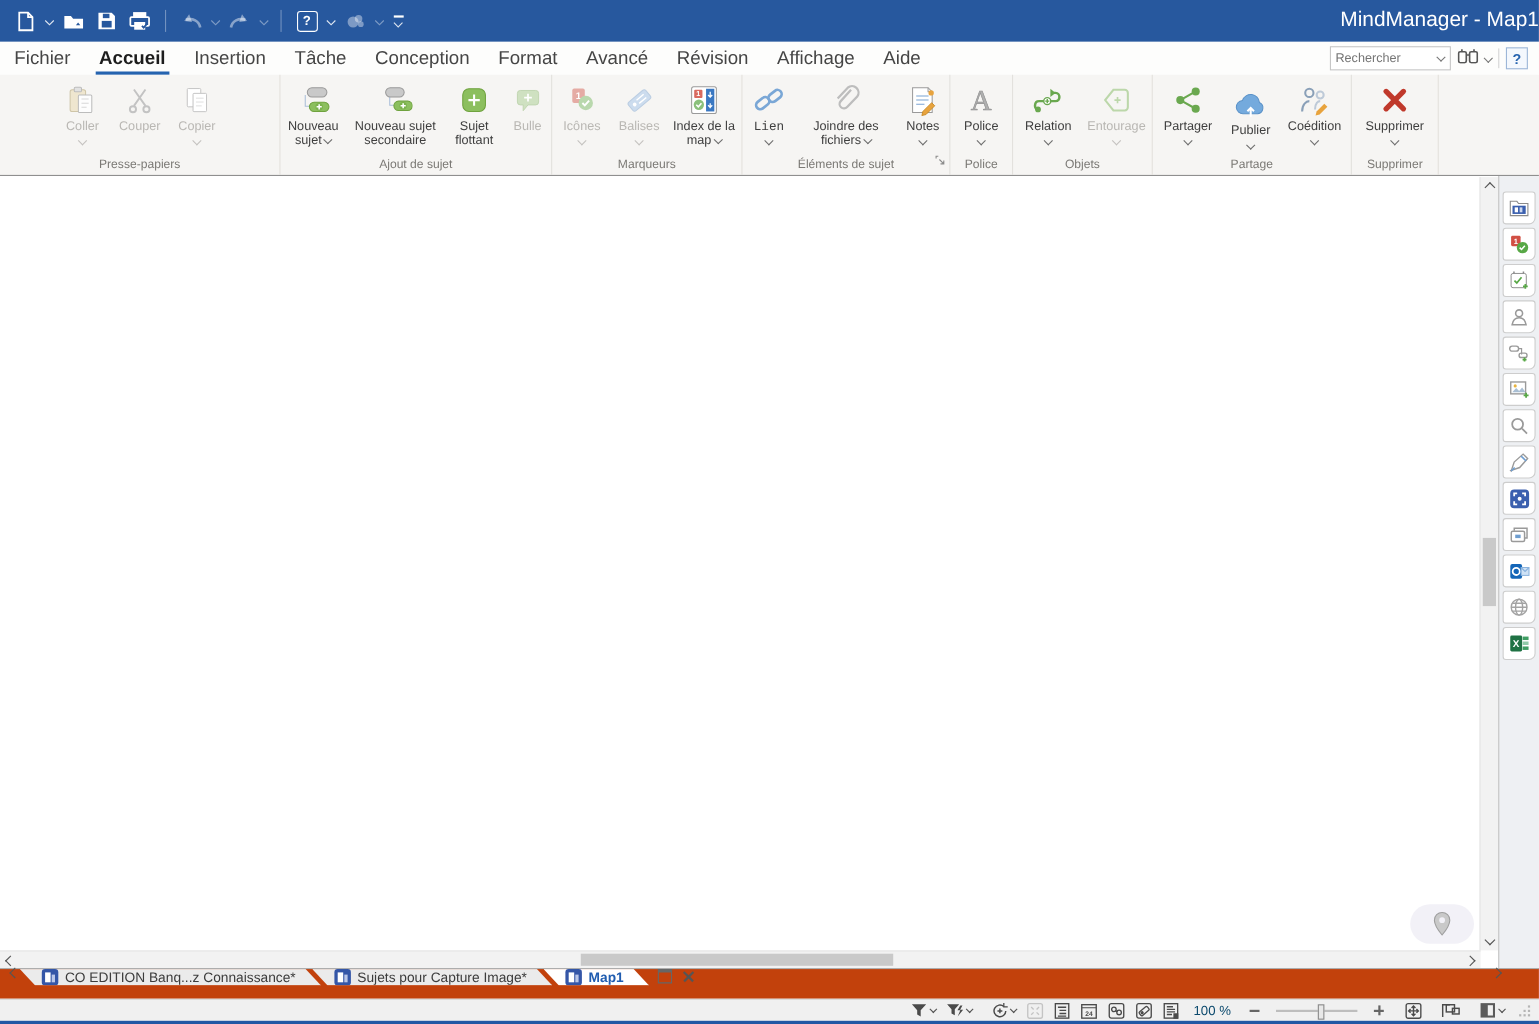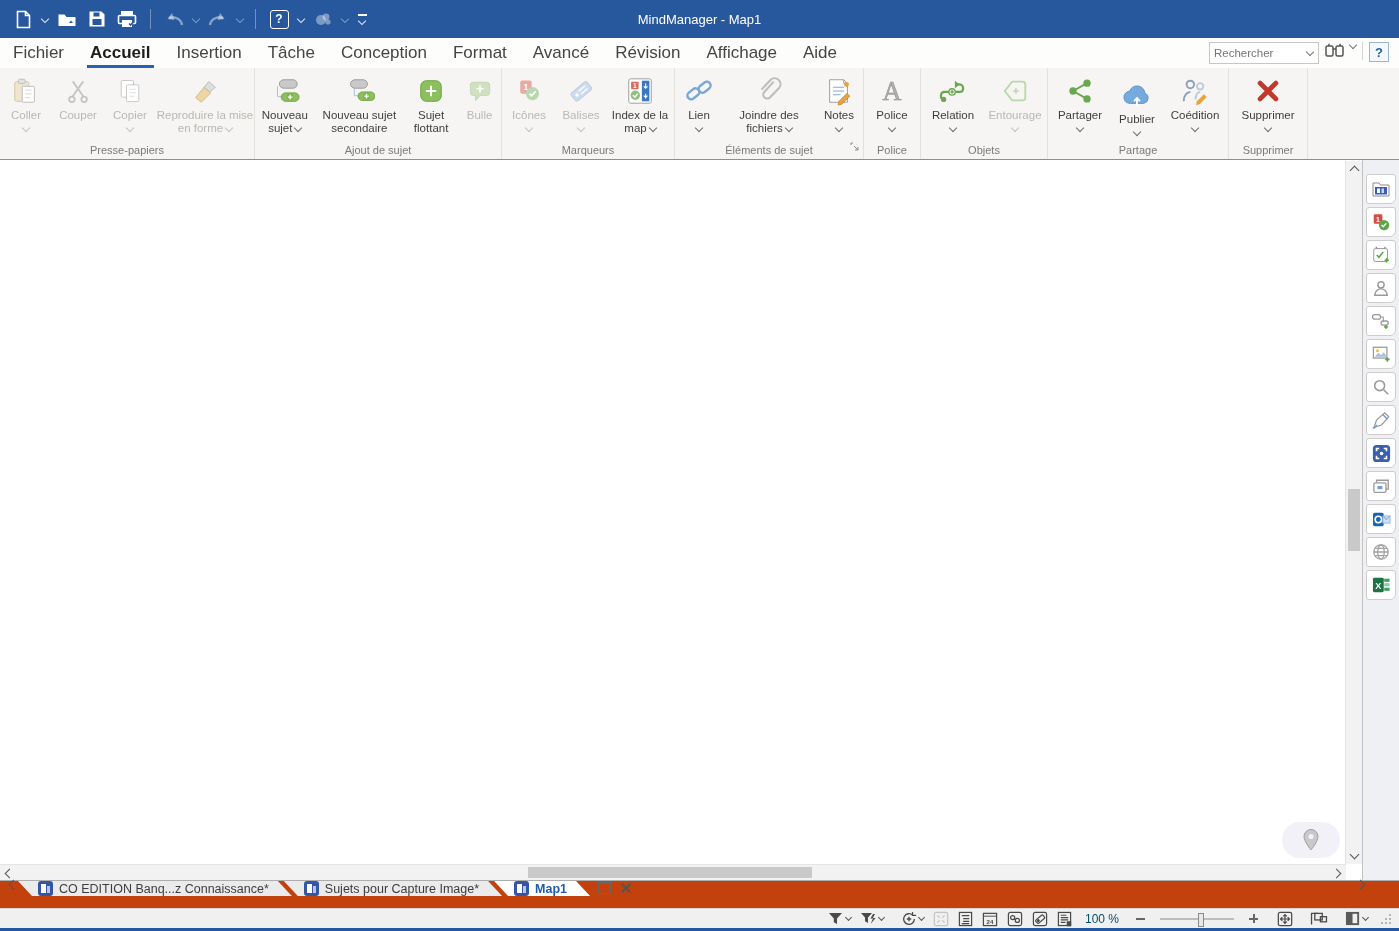--- a/index.html
+++ b/index.html
@@ -5,39 +5,39 @@
   html,body{margin:0;padding:0;width:1399px;height:931px;overflow:hidden;
     font-family:"Liberation Sans",sans-serif;background:#fff;-webkit-font-smoothing:antialiased;}
   
   .titlebar{position:absolute;left:0;top:0;width:1399px;height:38px;background:#27589e;
     display:flex;align-items:center;color:#fff;}
   .qat{display:flex;align-items:center;gap:4px;padding-left:10px;}
   .qbtn{width:26px;height:26px;display:flex;align-items:center;justify-content:center;border-radius:3px;}
   .qchev{width:5px;height:5px;border-right:1.2px solid rgba(255,255,255,.85);border-bottom:1.2px solid rgba(255,255,255,.85);transform:rotate(45deg);margin:0 2px;}
   .qchev.dim{border-color:rgba(255,255,255,.4);}
   .qsep{width:1px;height:20px;background:rgba(255,255,255,.35);margin:0 6px;}
-  .tb-title{position:absolute;left:0;right:0;text-align:center;font-size:13px;color:#fff;pointer-events:none;}
+  .tb-title{position:absolute;left:0;right:0;text-align:right;font-size:19px;color:#fff;pointer-events:none;}
   .tb-right{margin-left:auto;display:flex;align-items:center;height:100%;}
   .avatar{width:24px;height:24px;border-radius:50%;background:#3f83d6;display:flex;align-items:center;justify-content:center;margin-right:7px;}
   .username{font-size:13px;margin-right:4px;}
   .winbtn{width:45px;height:100%;display:flex;align-items:center;justify-content:center;}
   .bar-min{width:11px;height:2px;background:#fff;}
   .box-max{width:10px;height:10px;border:1.5px solid #fff;}
   .xwrap{position:relative;width:12px;height:12px;}
   .xwrap i{position:absolute;left:-1px;top:5px;width:14px;height:1.6px;background:#fff;}
   .xwrap i:nth-child(1){transform:rotate(45deg);}
   .xwrap i.b{transform:rotate(-45deg);}
   .ribbondisp{width:16px;height:13px;border:1.5px solid #fff;border-radius:2px;position:relative;margin:0 14px;}
   .ribbondisp:before{content:"";position:absolute;left:3px;top:2px;width:5px;height:5px;border-left:1.5px solid #fff;border-top:1.5px solid #fff;transform:rotate(45deg) translate(2px,1px);}
   
   .tabrow{position:absolute;left:0;top:38px;width:1399px;height:30px;background:#fdfdfc;display:flex;align-items:center;}
   .rtab{font-size:17px;color:#454545;padding:0 13px;height:100%;display:flex;align-items:center;position:relative;}
   .rtab.active{color:#1d1d1d;font-weight:bold;}
   .rtab.active:after{content:"";position:absolute;left:10px;right:10px;bottom:0;height:3px;background:#2563af;}
-  .searcharea{margin-left:auto;display:flex;align-items:flex-start;gap:6px;padding-right:10px;}
+  .searcharea{margin-left:auto;display:flex;align-items:center;gap:6px;padding-right:10px;}
   .searchbox{width:108px;height:20px;border:1px solid #c6c6c6;background:#fff;display:flex;align-items:center;}
   .searchbox input{border:0;outline:0;flex:1;font-size:11.5px;padding:0 4px;color:#444;font-family:"Liberation Sans",sans-serif;min-width:0;}
   .dropchev{width:5px;height:5px;border-right:1.2px solid #777;border-bottom:1.2px solid #777;transform:rotate(45deg);margin:0 5px 2px 0;}
   .helpbox{width:18px;height:18px;border:1px solid #9db6d8;color:#2563af;font-weight:bold;font-size:13px;display:flex;align-items:center;justify-content:center;background:#f4f8fd;}
   .vdiv{width:1px;height:18px;background:#d5d5d5;}
   
   .ribbon{position:absolute;left:0;top:68px;width:1399px;height:92px;background:#f6f5f3;display:flex;border-bottom:1px solid #8f8f8f;box-sizing:border-box;}
   .rgroup{display:flex;flex-direction:column;border-right:1px solid #e3e1dd;position:relative;}
   .rbtns{display:flex;flex:1;justify-content:center;}
   .rbtn{display:flex;flex-direction:column;align-items:center;padding-top:5px;box-sizing:border-box;}
@@ -236,29 +236,20 @@
               <rect x="6" y="4" width="14" height="19" rx="1" fill="#fff" stroke="#c3c3c3"></rect>
               <rect x="12" y="9" width="14" height="19" rx="1" fill="#fff" stroke="#c3c3c3"></rect>
               <path d="M15 14h8M15 18h8M15 22h6" stroke="#dedede" fill="none"></path>
             </svg>
         </div>
         <div class="rlabel"><span>Copier</span></div>
         <div class="chevrow">
             <span class="chev"></span>
           </div>
       </div>
-      <div class="rbtn dis" style="width:98px;">
-        <div class="ric">
-          <svg width="30" height="30" viewBox="0 0 32 32">
-              <path d="M6 23l9-11 7 6-10 10z" fill="#ecd6a4" stroke="#d3b87e"></path>
-              <path d="M15 12l5-6 7 6-6 5z" fill="#dedede" stroke="#b8b8b8"></path>
-            </svg>
-        </div>
-        <div class="rlabel"><span>Reproduire la mise en forme</span><span class="chev inl"></span></div>
-      </div>
     </div>
     <div class="rgname">Presse-papiers</div>
   </div>
 
   <div class="rgroup" style="width:246px;">
     <div class="rbtns">
       <div class="rbtn" style="width:64px;">
         <div class="ric">
           <svg width="32" height="30" viewBox="0 0 34 32">
               <path d="M9 11v11h4" stroke="#a9bed8" fill="none"></path>
@@ -348,21 +339,21 @@
             </svg>
         </div>
         <div class="rlabel"><span>Index de la map</span><span class="chev inl"></span></div>
       </div>
     </div>
     <div class="rgname">Marqueurs</div>
   </div>
 
   <div class="rgroup" style="width:188px;">
     <div class="rbtns">
-      <div class="rbtn" style="width:48px;">
+      <div class="rbtn" style="width:48px;font-family:Liberation Mono, monospace;">
         <div class="ric">
           <svg width="30" height="30" viewBox="0 0 32 32" fill="none" stroke="#7aa7d6" stroke-width="2.6">
               <rect x="3" y="15" width="14" height="8" rx="4" transform="rotate(-38 10 19)"></rect>
               <rect x="15" y="8" width="14" height="8" rx="4" transform="rotate(-38 22 12)"></rect>
             </svg>
         </div>
         <div class="rlabel"><span>Lien</span></div>
         <div class="chevrow">
             <span class="chev"></span>
           </div>

